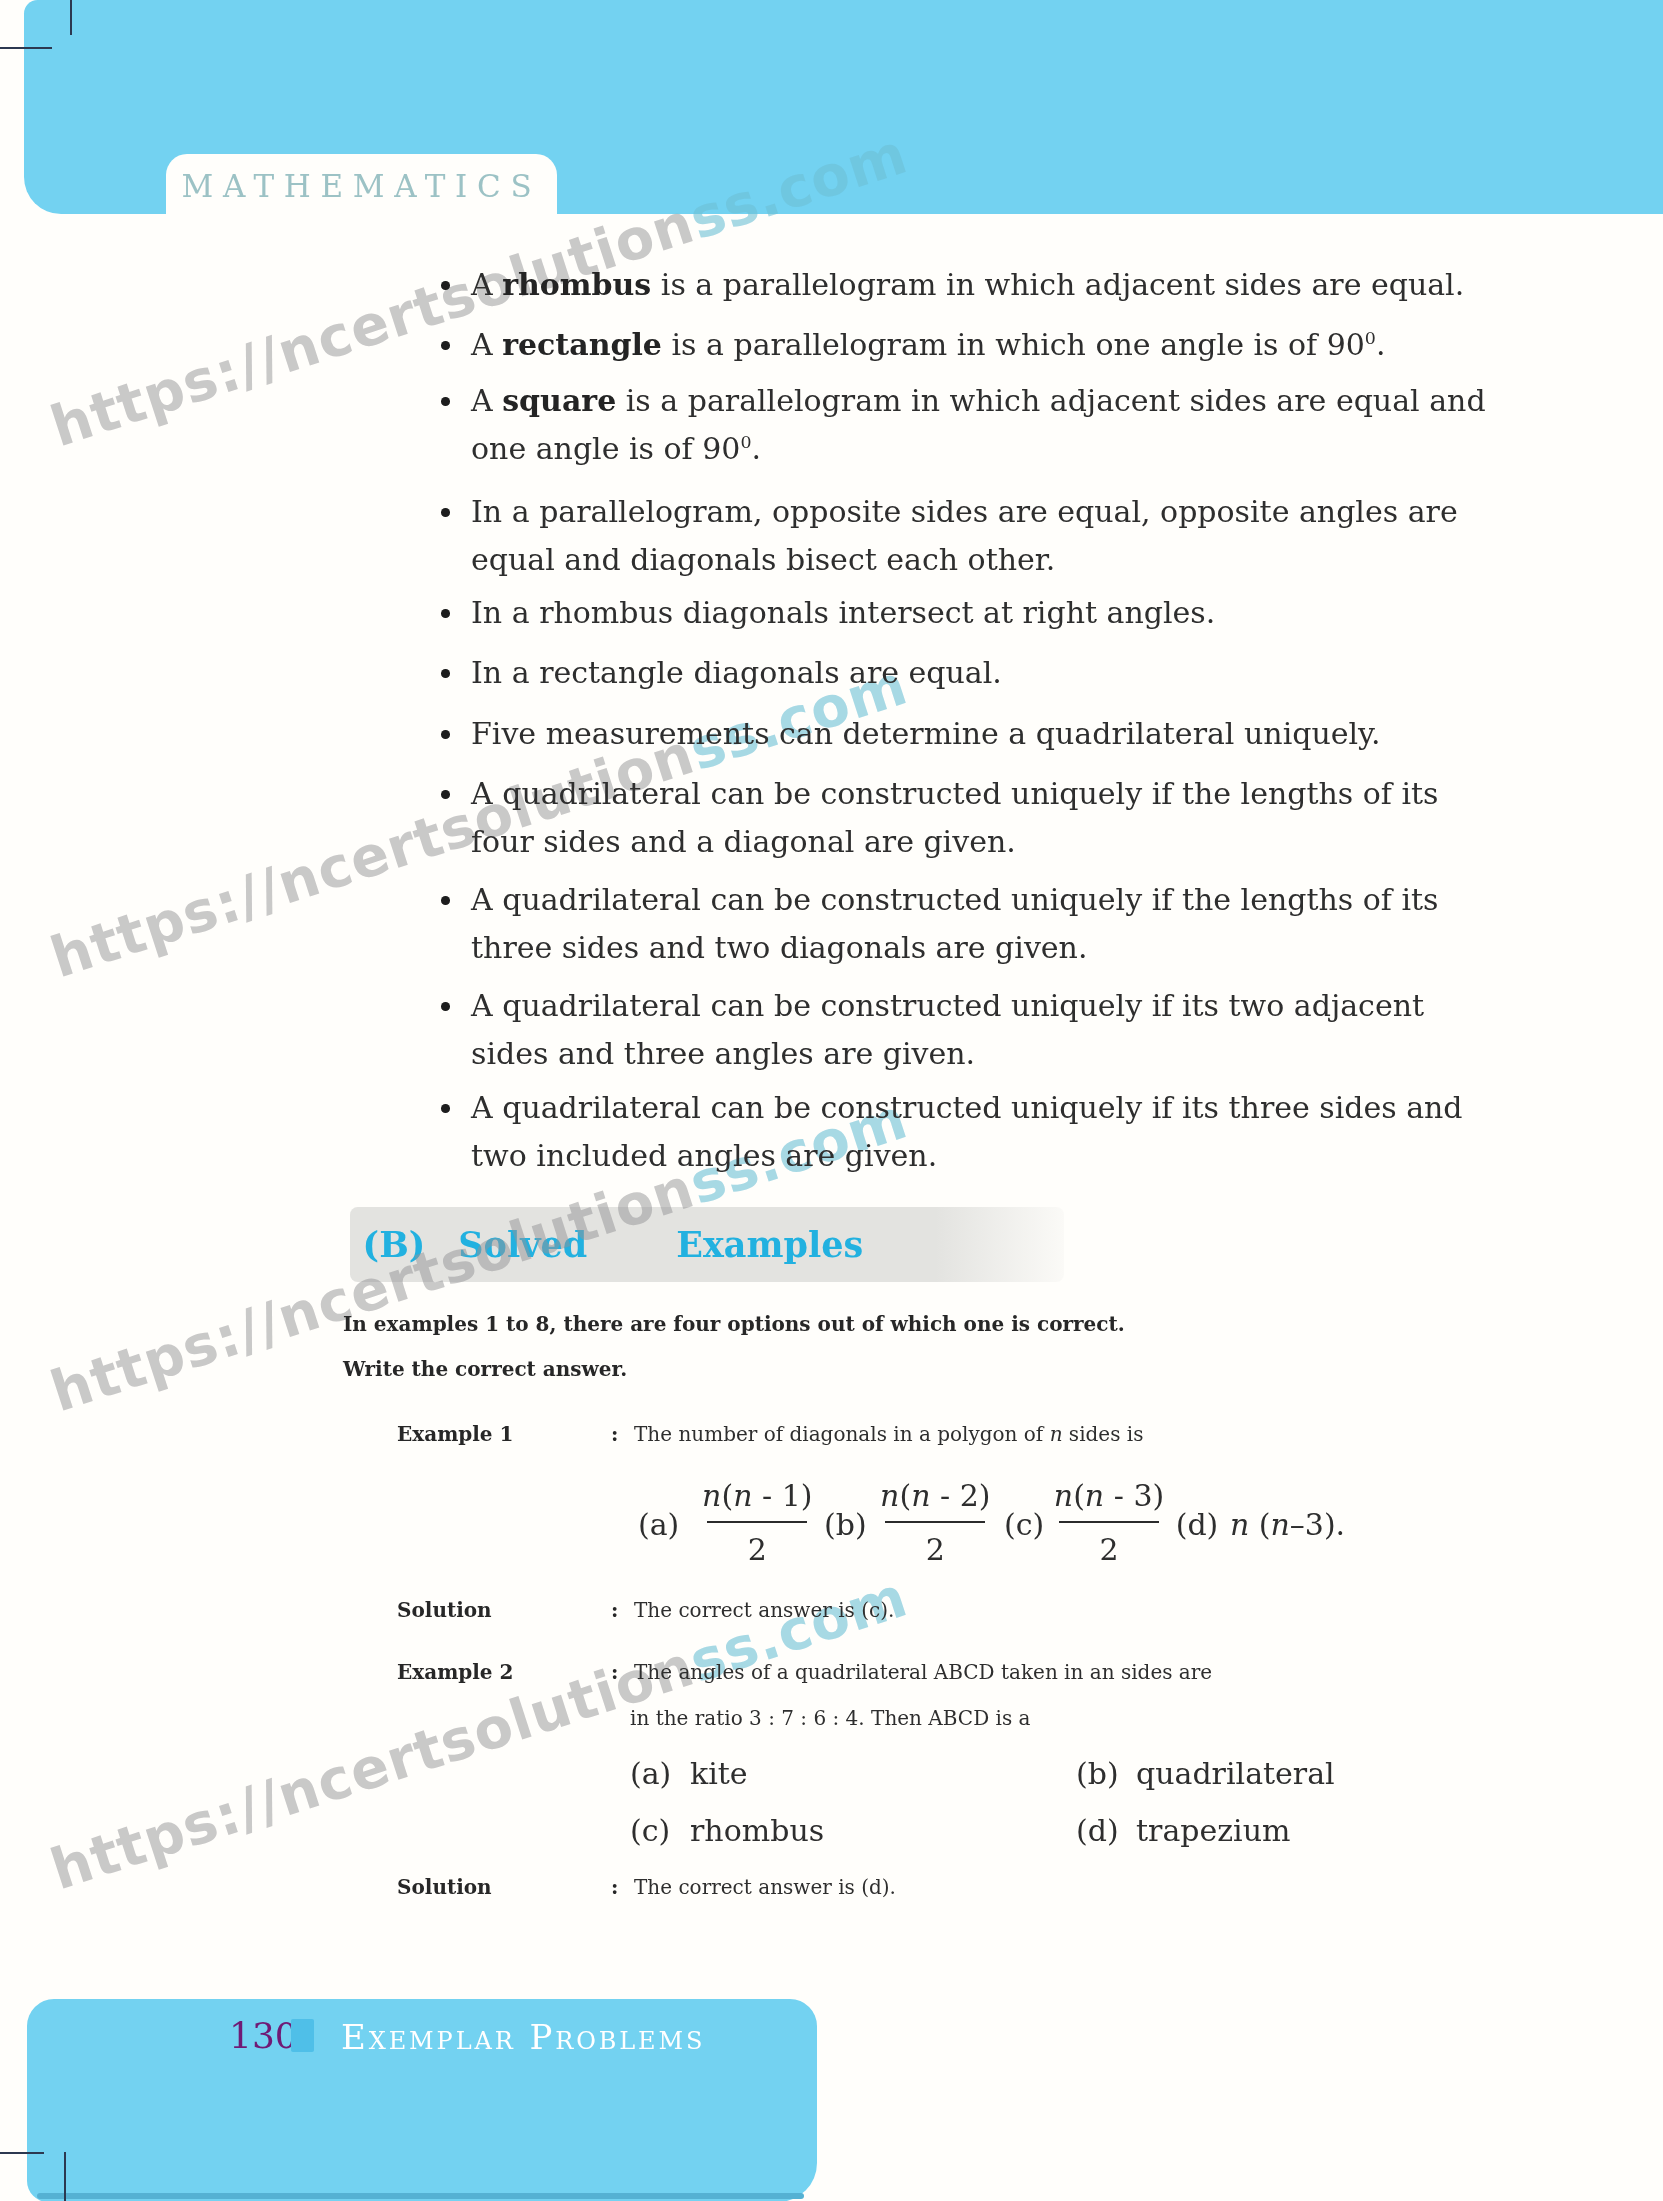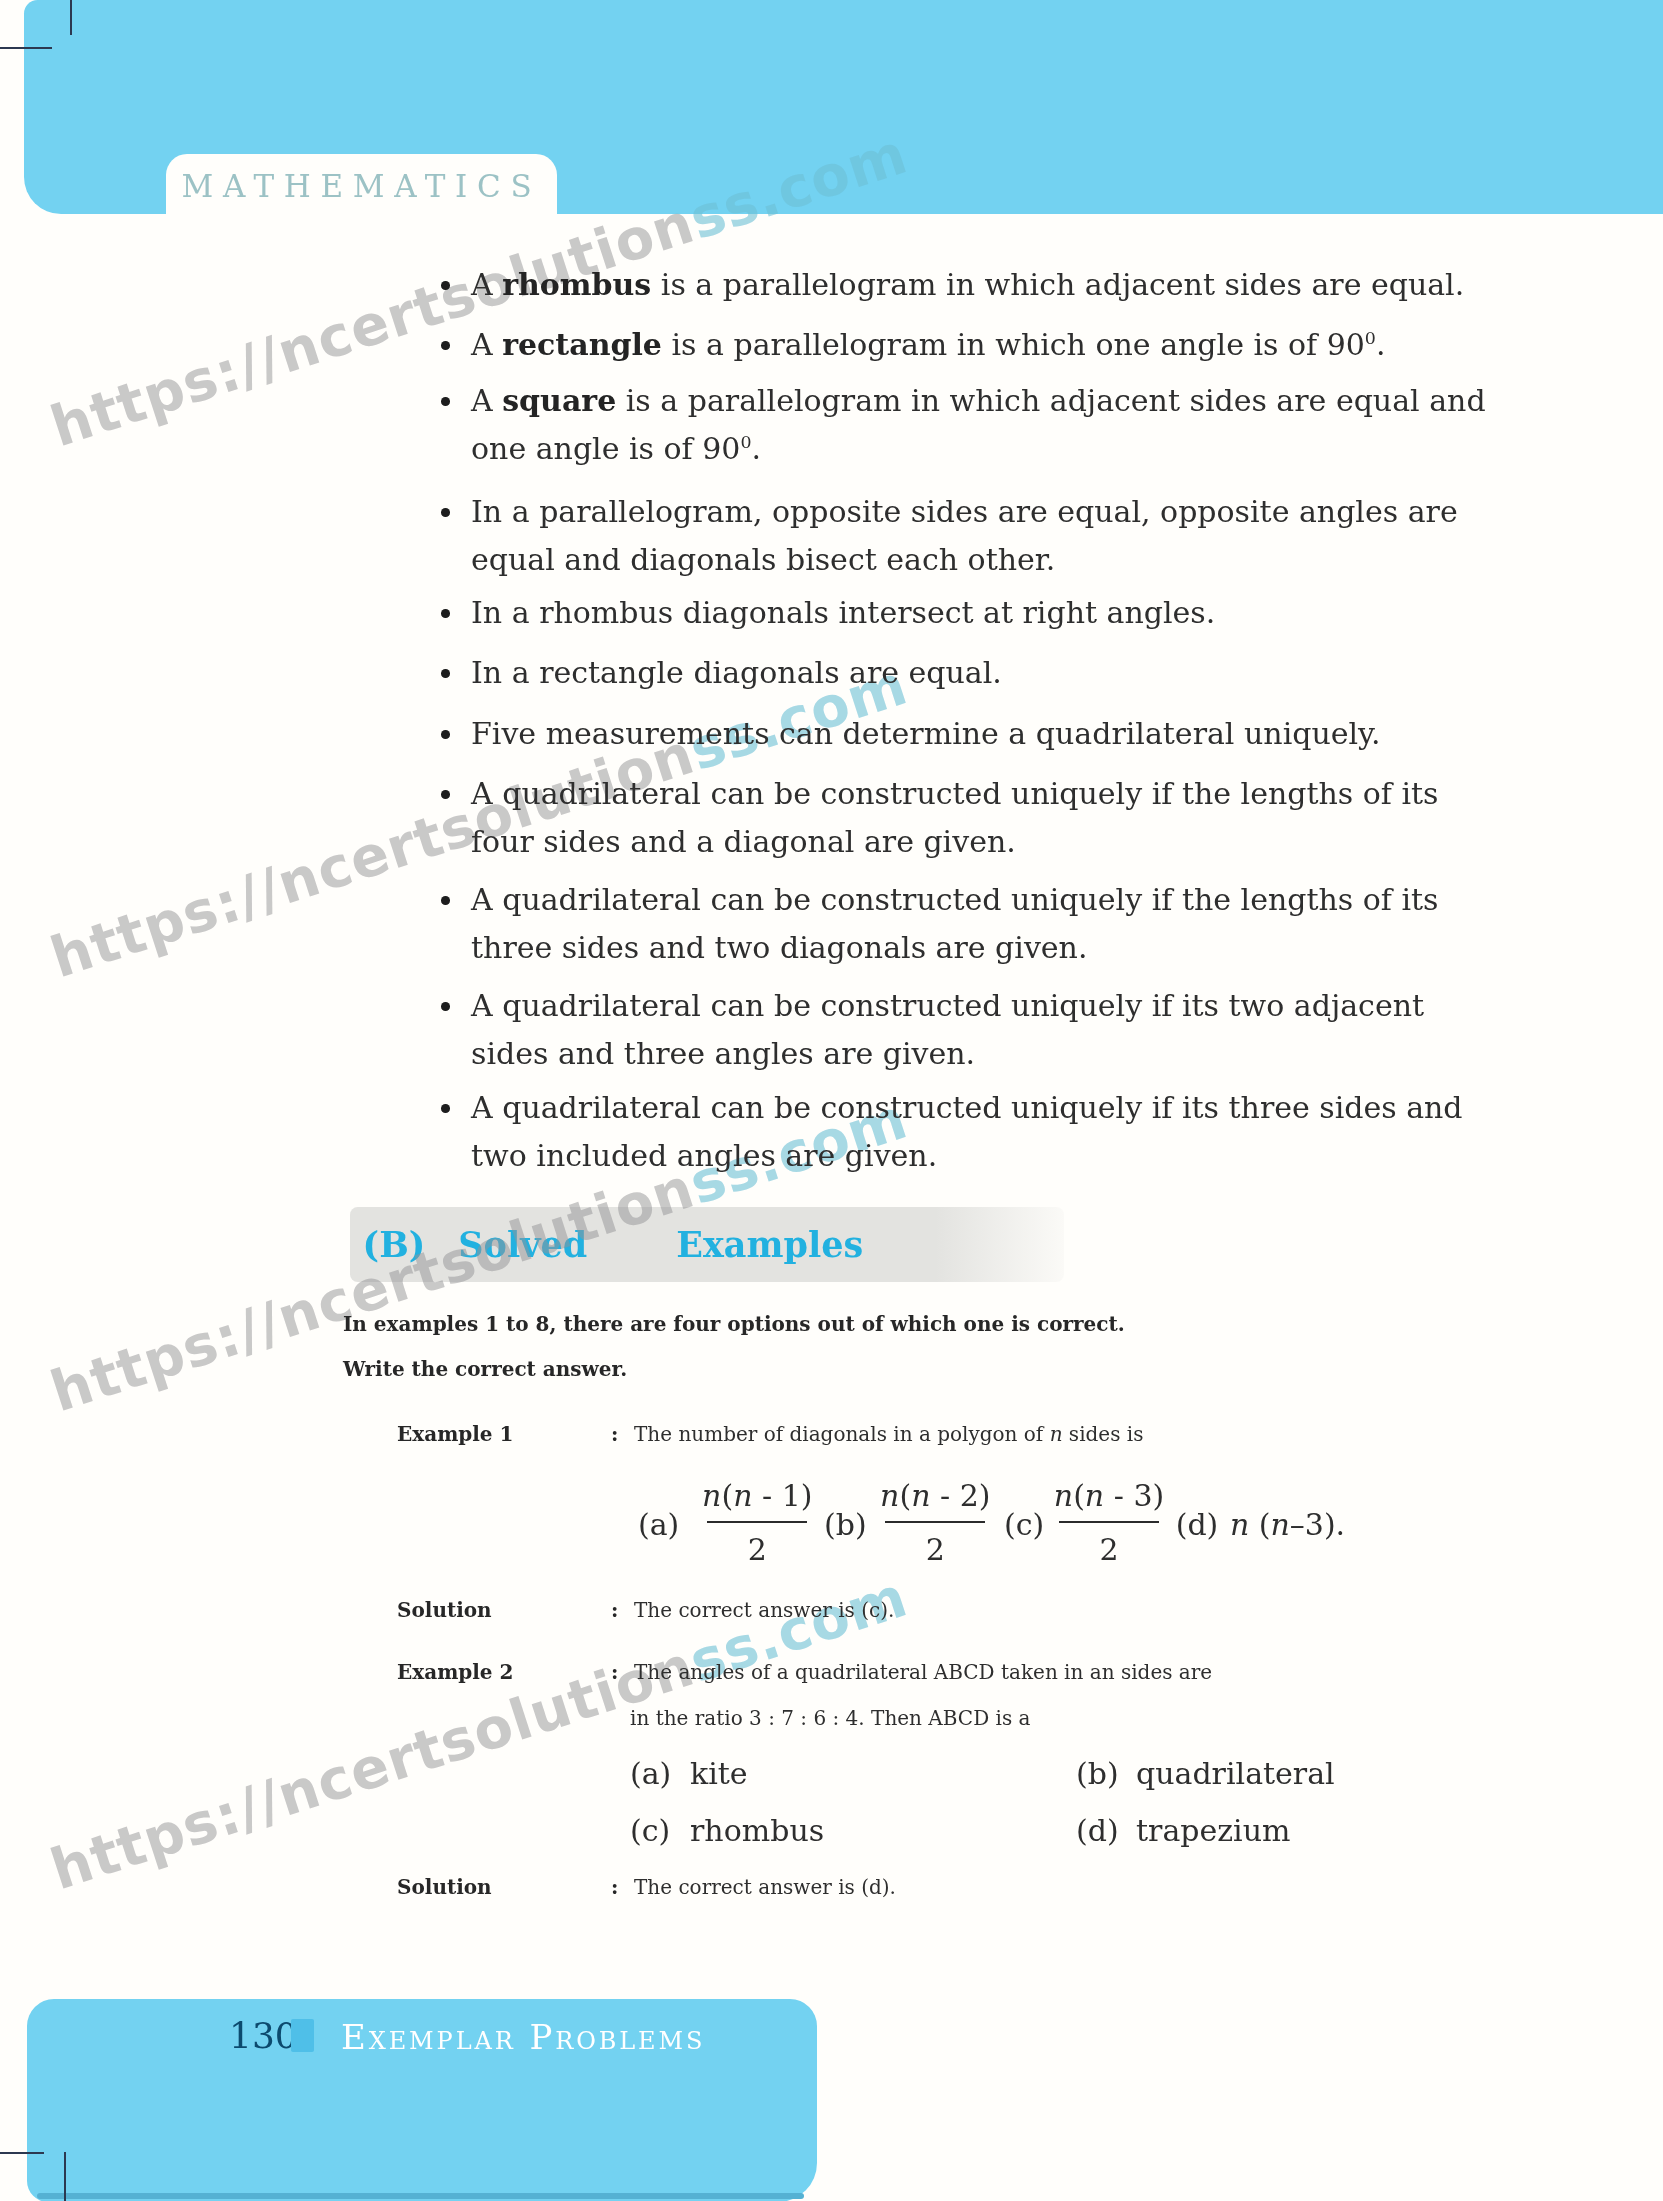--- a/index.html
+++ b/index.html
@@ -66,21 +66,21 @@
 
   
   .opt-cell{position:absolute;z-index:2;font-size:30px;line-height:44px;white-space:nowrap;}
   .otag{display:inline-block;min-width:60px;}
 
   
   .footer-block{position:absolute;left:27px;top:1999px;width:790px;height:203px;
                 background:#73d2f1;border-radius:27px 27px 39px 21px;z-index:0;}
   .footer-edge{position:absolute;left:9.7px;right:13.5px;bottom:2.9px;height:5.8px;
                background:#55b1d3;border-radius:3.9px;}
-  .footer-page{position:absolute;left:202px;top:14.5px;color:#0c4a6e;
+  .footer-page{position:absolute;left:202px;top:14.5px;color:#701a75;
                font-size:36px;line-height:44px;font-family:"DejaVu Serif",serif;}
   .footer-square{position:absolute;left:264px;top:20px;width:23px;height:33px;
                  background:#4fbfe8;border-radius:1.9px;}
   .footer-title{position:absolute;left:314px;top:19.3px;color:#ffffff;
                 font-variant:small-caps;letter-spacing:2.9px;font-size:34px;
                 line-height:39px;font-family:"DejaVu Serif",serif;}
 </style>
 </head>
 <body>
 

